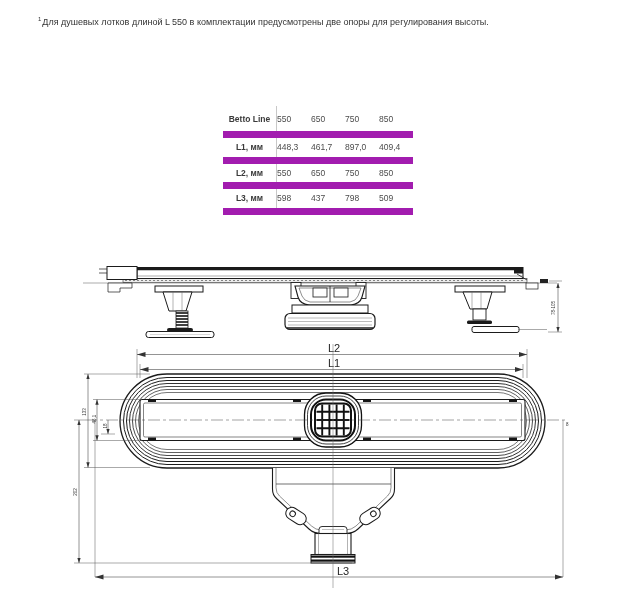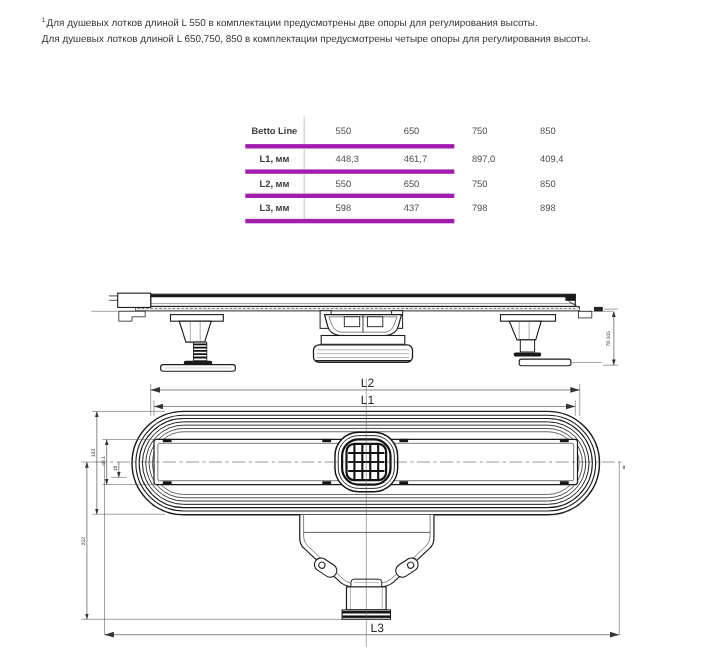--- a/index.html
+++ b/index.html
@@ -8,41 +8,40 @@
     font-family:"Liberation Sans",sans-serif;-webkit-font-smoothing:antialiased;
   }
   
   .note{position:absolute;left:38px;top:13px;width:560px;color:#2e2e2e;font-size:9px;}
   .note-title{margin:0 0 8px 0;}
   .note-line{line-height:13.5px;color:#333;}
   .note sup{font-size:6px;vertical-align:super;margin-right:1px;}
   
   .spec-table{position:absolute;left:223px;top:106px;width:190px;}
   .t-row{display:grid;grid-template-columns:54px 34px 34px 34px 34px;align-items:center;
-         border-bottom:4px solid #a21caf;height:18.5px;gap:28px;}
+         border-bottom:7px solid #a21caf;height:18.5px;}
   .t-row.t-header{height:25px;}
   .t-label{font-size:8.5px;font-weight:bold;color:#3a3a3a;text-align:center;
            border-right:1px solid #c8c8c8;height:100%;display:flex;align-items:center;justify-content:center;}
   .t-cell{font-size:8.5px;color:#4c4c4c;text-align:left;}
   
   .drawing{position:absolute;left:0;top:240px;}
   svg text{font-family:"Liberation Sans",sans-serif;fill:#262626;}
   .dimtxt{font-size:11px;}
   .tiny{font-size:4.5px;fill:#333;}
   .dim{stroke:#3a3a3a;stroke-width:0.55;fill:none;}
   .ext{stroke:#555;stroke-width:0.5;fill:none;}
   .ln{stroke:#1b1b1b;fill:none;}
   .wh{fill:#ffffff;stroke:#1b1b1b;}
 </style>
 </head>
 <body>
 
 <div class="note">
   <div class="note-line"><sup>1</sup><span>Для душевых лотков длиной L 550 в комплектации предусмотрены две опоры для регулирования высоты.</span></div>
-  <div class="note-line"><span>Для душевых лотков длиной L 650,750, 850 в комплектации предусмотрены четыре опоры для регулирования высоты.</span></div>
 </div>
 
 <div class="spec-table">
   <div class="t-row t-header">
     <div class="t-label">Betto Line</div>
     <div class="t-cell">550</div>
     <div class="t-cell">650</div>
     <div class="t-cell">750</div>
     <div class="t-cell">850</div>
   </div>
@@ -58,21 +57,21 @@
     <div class="t-cell">550</div>
     <div class="t-cell">650</div>
     <div class="t-cell">750</div>
     <div class="t-cell">850</div>
   </div>
   <div class="t-row">
     <div class="t-label">L3, мм</div>
     <div class="t-cell">598</div>
     <div class="t-cell">437</div>
     <div class="t-cell">798</div>
-    <div class="t-cell">898</div>
+    <div class="t-cell">509</div>
   </div>
 </div>
 
 <svg class="drawing" width="644" height="360" viewBox="0 240 644 360" xmlns="http://www.w3.org/2000/svg">
   <defs>
     <marker id="ah" markerWidth="10" markerHeight="7" refX="8.5" refY="3" orient="auto-start-reverse" markerUnits="userSpaceOnUse">
       <path d="M0,0.4 L8.5,3 L0,5.6 Z" fill="#333"></path>
     </marker>
     <marker id="ah2" markerWidth="7" markerHeight="5" refX="5.2" refY="2" orient="auto-start-reverse" markerUnits="userSpaceOnUse">
       <path d="M0,0.3 L5.2,2 L0,3.7 Z" fill="#333"></path>

